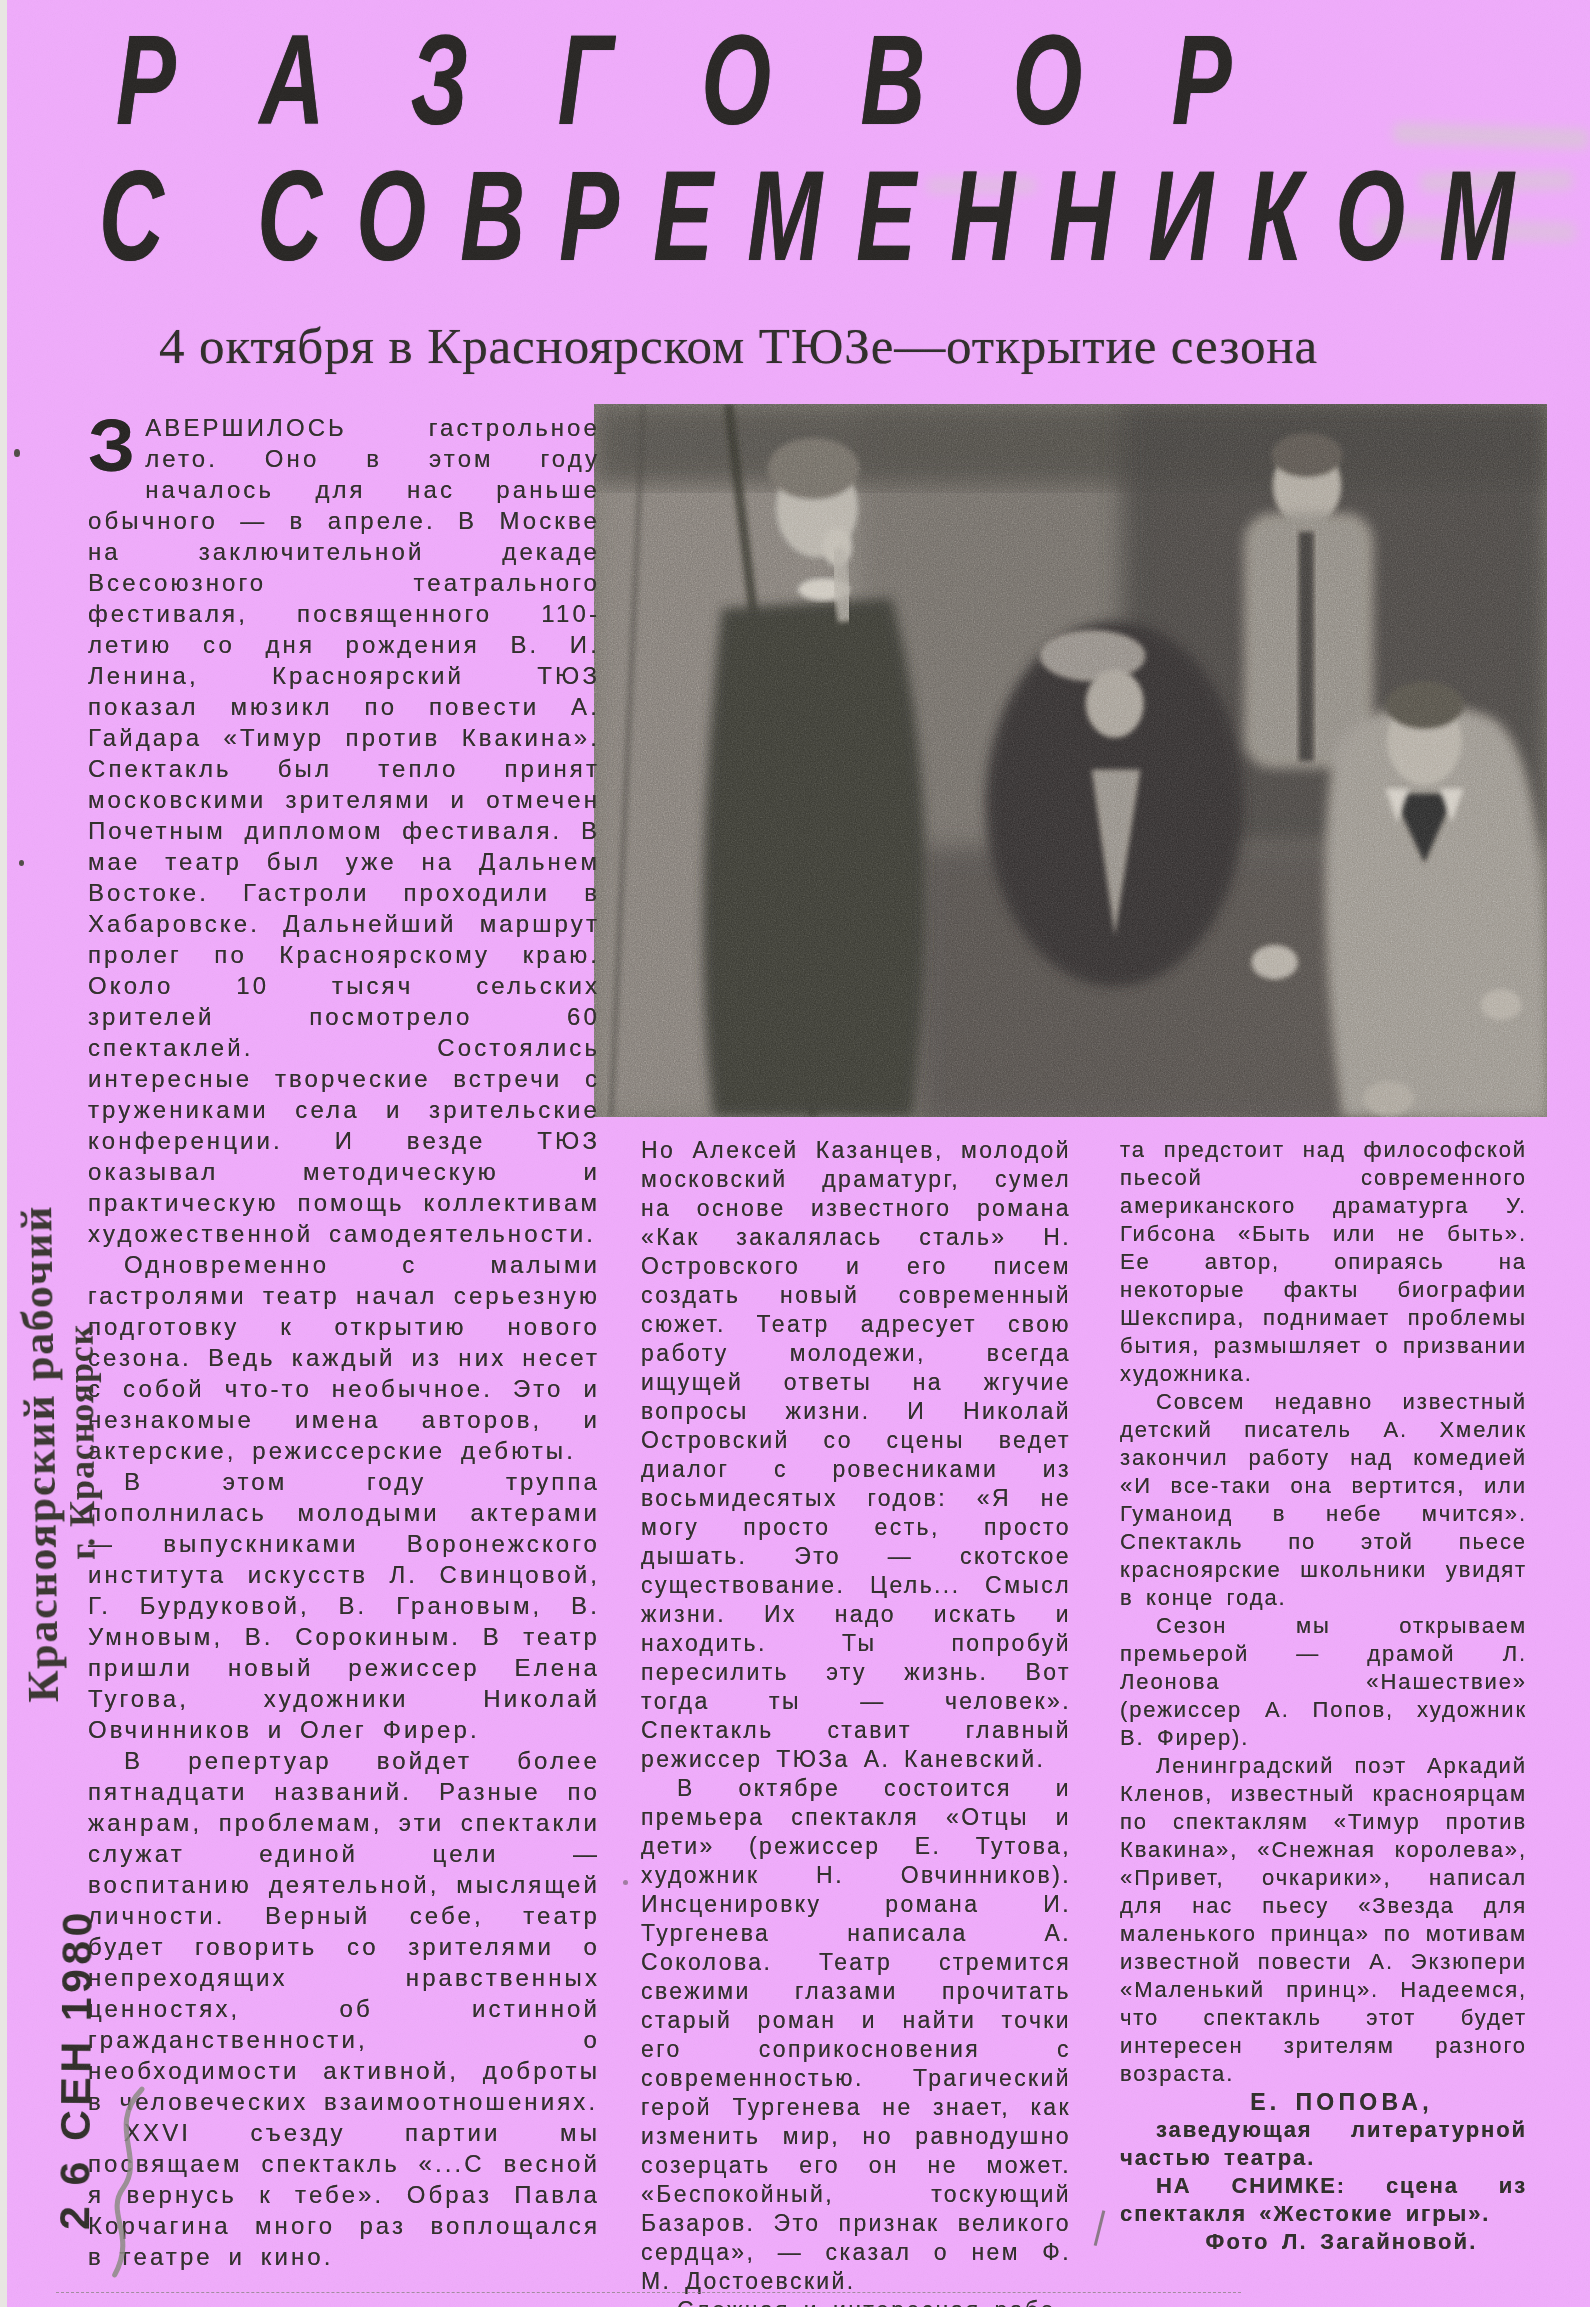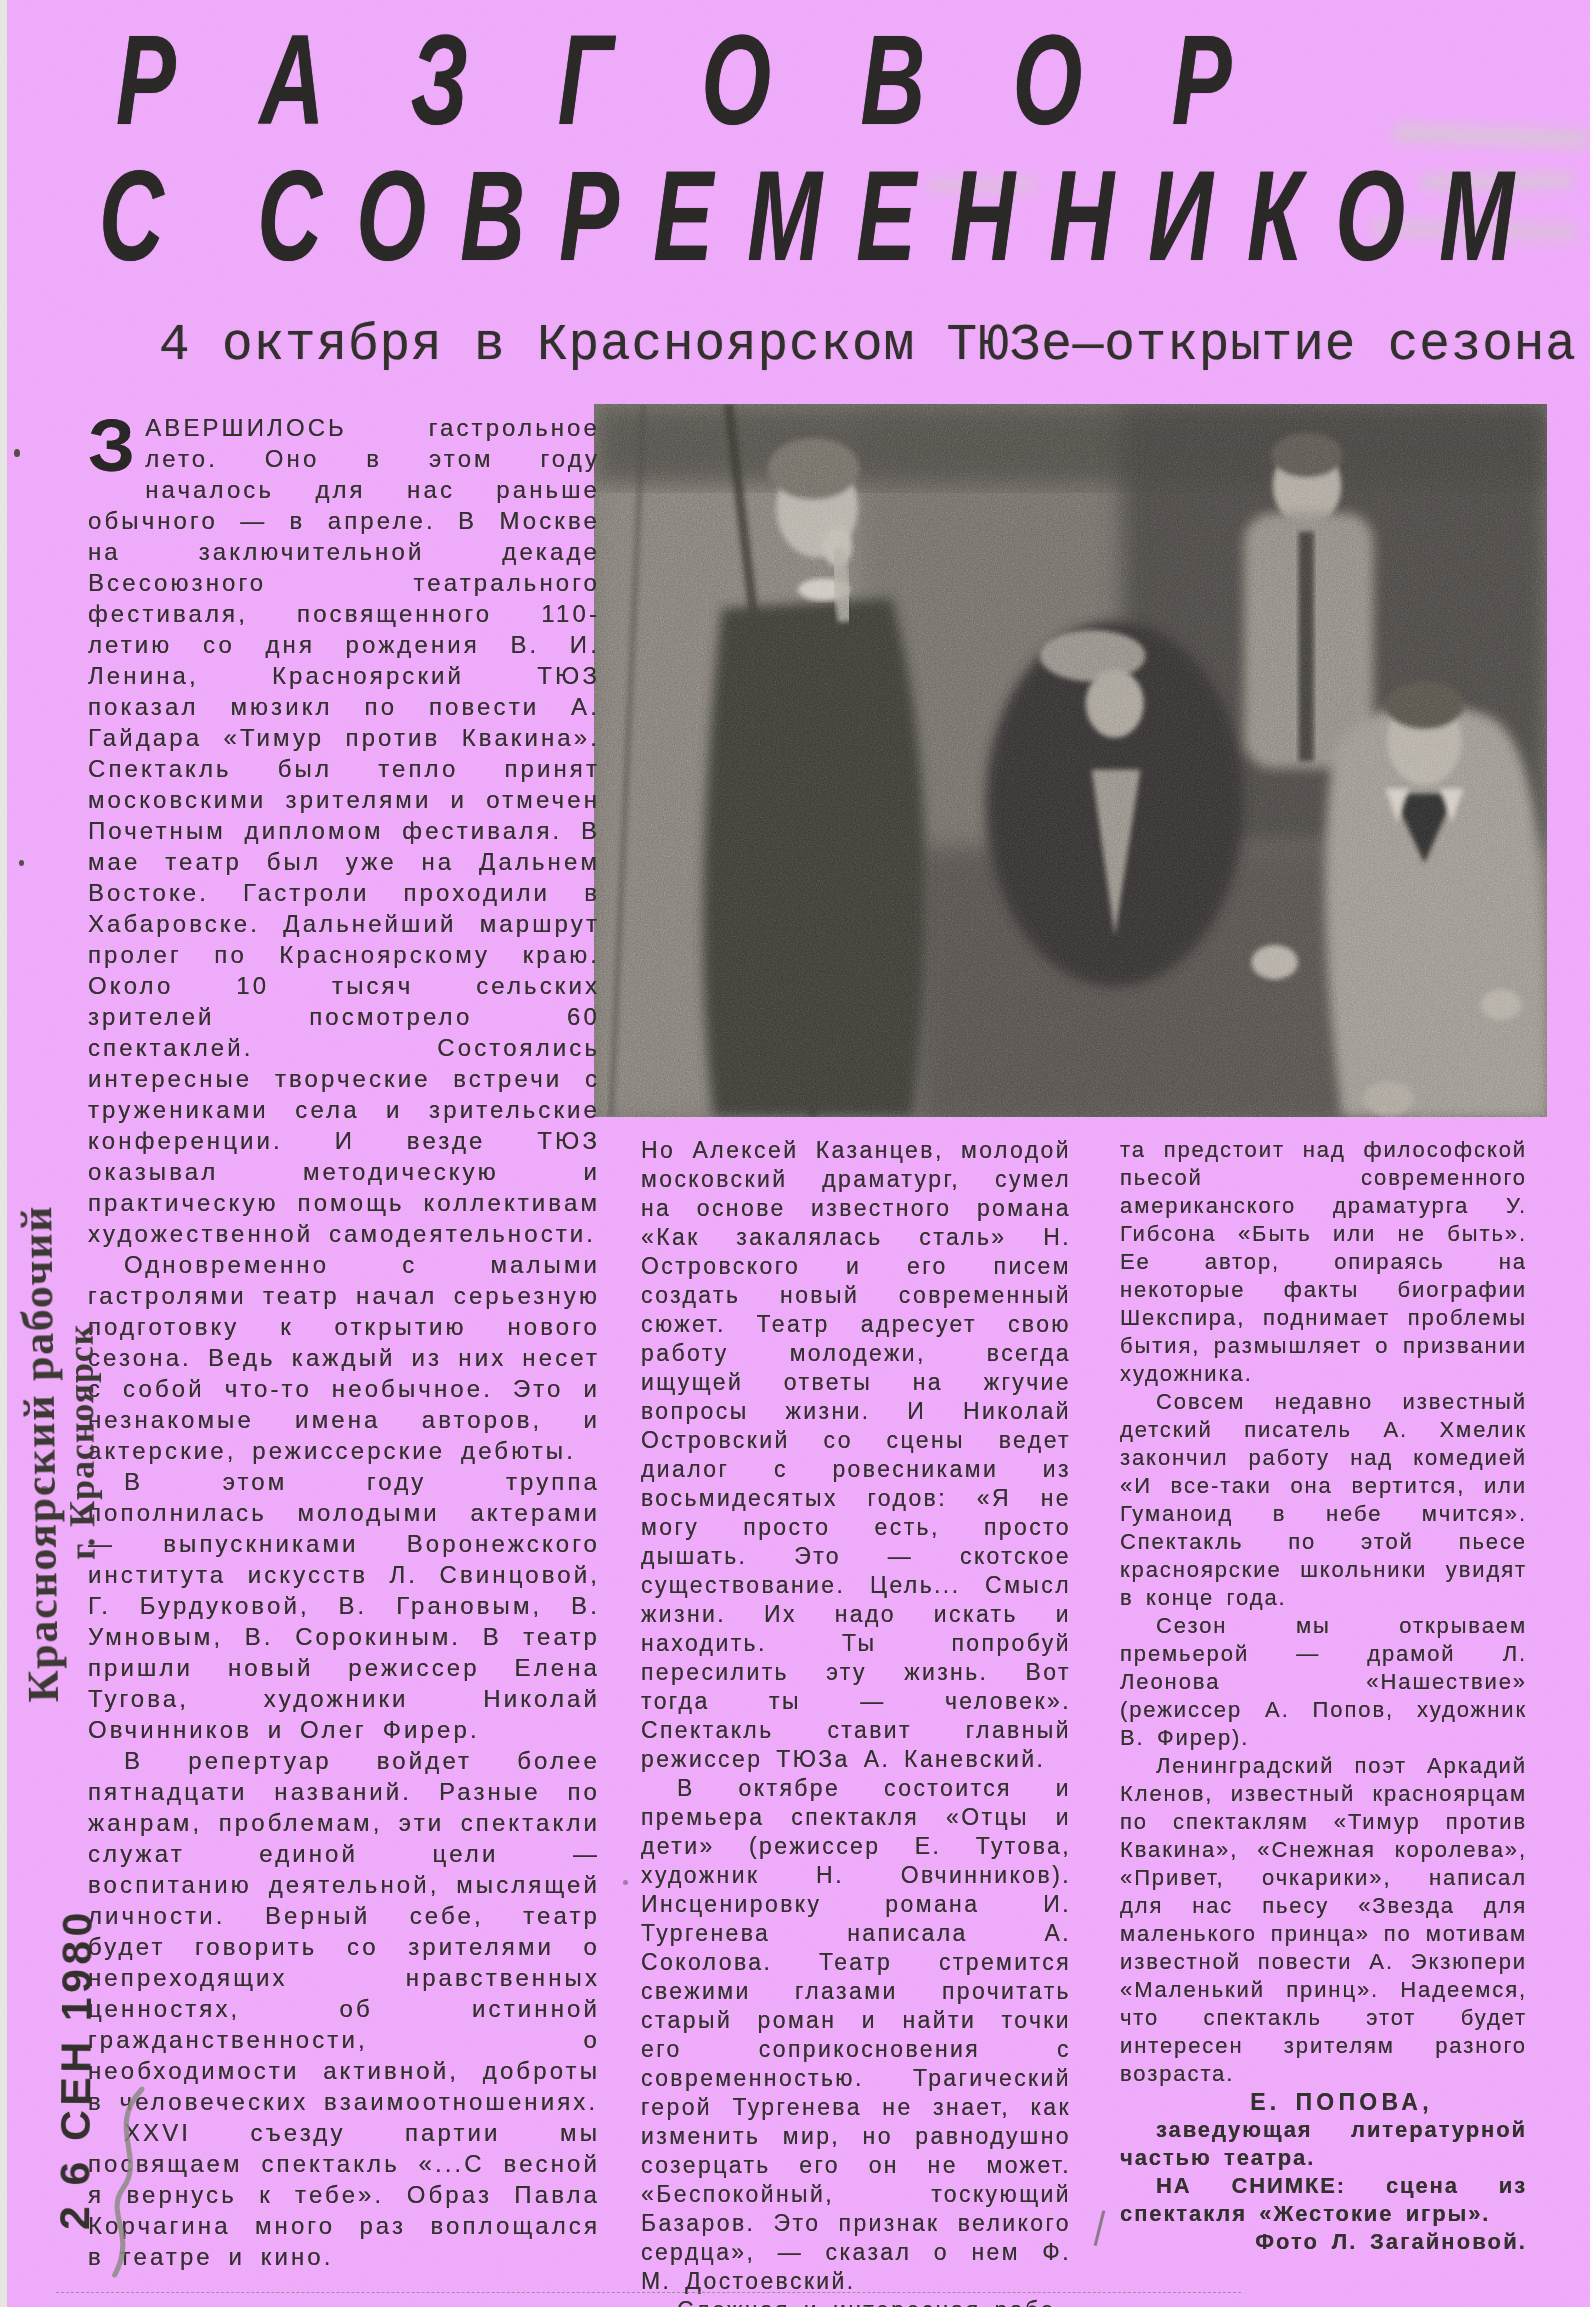--- a/index.html
+++ b/index.html
@@ -10,21 +10,21 @@
 
   
   .headline-line{position:absolute;font-family:"Liberation Sans",sans-serif;
       font-weight:bold;font-style:italic;font-size:128px;line-height:1;color:#262422;
       transform:scaleX(0.7);transform-origin:0 0;white-space:nowrap;
       text-shadow:0 0 0.9px rgba(30,28,26,.8);}
   .headline-1{left:109px;top:16px;letter-spacing:128px;}
   .headline-2{left:92px;top:152px;letter-spacing:49px;}
 
   .subheadline{position:absolute;left:152px;top:317px;
-      font-family:Liberation Mono, monospace;font-size:51px;letter-spacing:0.9px;
+      font-family:Liberation Serif, serif;font-size:51px;letter-spacing:0.9px;
       color:#2d2b28;white-space:nowrap;text-shadow:0 0 0.9px rgba(40,38,35,.6);}
 
   
   .photo{position:absolute;left:587px;top:404px;width:953px;height:713px;
       background:#5c5853;overflow:hidden;}
   .photo svg{display:block;}
 
   
   .col{position:absolute;text-align:justify;color:#2e2c29;
       text-shadow:0 0 0.5px rgba(46,44,41,.65);}
@@ -37,21 +37,21 @@
   .col3{left:1113px;top:1136px;width:407px;font-size:22px;line-height:28px;
         letter-spacing:1.9px;word-spacing:4.3px;}
 
   .dropcap{float:left;font-size:75px;line-height:61px;font-weight:bold;
       padding:3.4px 10.2px 0 0;letter-spacing:0;color:#242220;}
 
   .sig-author{font-weight:bold;text-align:center;padding-right:29px;letter-spacing:4.3px;
       margin-top:6.8px;font-size:23px;}
   .sig-role{font-weight:bold;text-indent:0;letter-spacing:1.9px;}
   .sig-note{font-weight:bold;text-indent:0;letter-spacing:1.9px;margin-top:3.4px;}
-  .sig-credit{font-weight:bold;text-align:right;padding-right:41px;letter-spacing:2.1px;}
+  .sig-credit{font-weight:bold;text-align:center;padding-right:41px;letter-spacing:2.1px;}
 
   
   .stamp{position:absolute;transform:rotate(-90deg);white-space:nowrap;
       font-family:"Liberation Serif",serif;font-weight:bold;color:#38342f;
       filter:blur(0.7px);}
   .stamp-pub1{left:-293px;top:1355px;width:647px;height:48px;font-size:44px;
       letter-spacing:1.7px;transform:rotate(-90.8deg);}
   .stamp-pub2{left:-116px;top:1354px;width:375px;height:37px;font-size:36px;
       letter-spacing:0.9px;transform:rotate(-90.5deg);}
   .stamp-date{left:-163px;top:1978px;width:460px;height:44px;font-size:43px;

